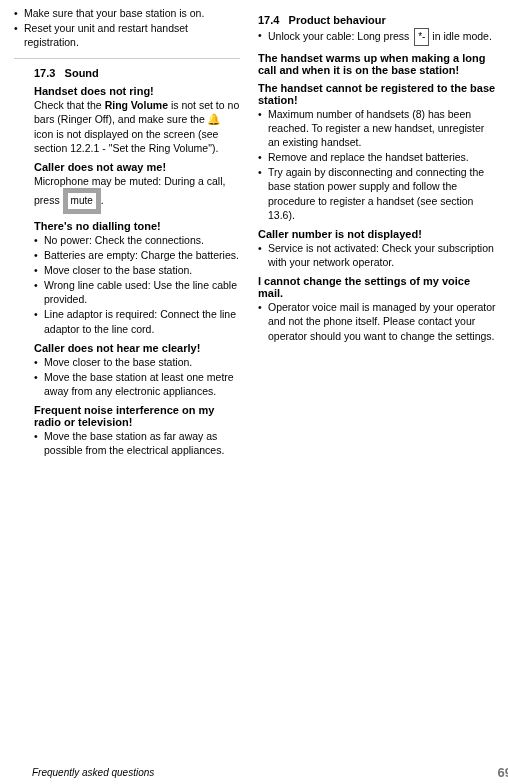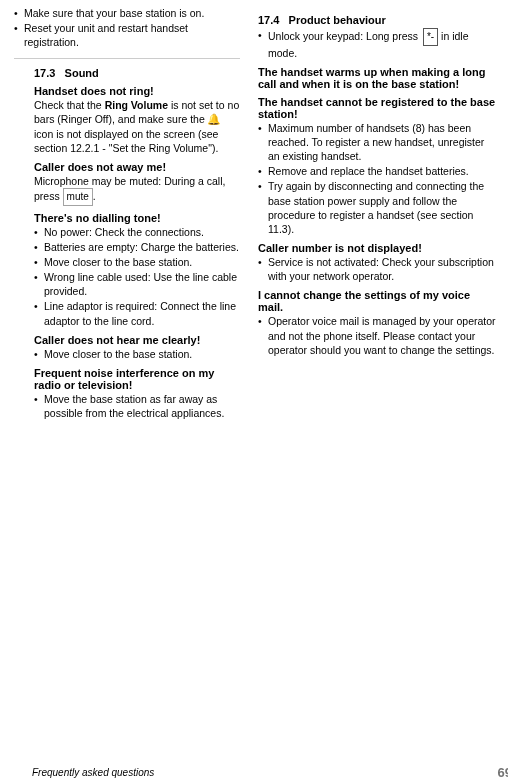--- a/index.html
+++ b/index.html
@@ -109,21 +109,21 @@
       display: inline-block;
       border: 1px solid #555;
       padding: 1px 3px;
       font-size: 10px;
       vertical-align: middle;
       margin-left: 2px;
     }
 
     .mute-box {
       display: inline-block;
-      border: 1px solid #a3a3a3;
+      border: 5px solid #a3a3a3;
       padding: 1px 3px;
       font-size: 10px;
       vertical-align: middle;
     }
 
     .page-footer {
       position: absolute;
       bottom: 4px;
       left: 18px;
       width: 508px;
@@ -182,20 +182,21 @@
         <li>No power: Check the connections.</li>
         <li>Batteries are empty: Charge the batteries.</li>
         <li>Move closer to the base station.</li>
         <li>Wrong line cable used: Use the line cable provided.</li>
         <li>Line adaptor is required: Connect the line adaptor to the line cord.</li>
       </ul>
 
       <div class="subsection-title">Caller does not hear me clearly!</div>
       <ul class="bullet-list">
         <li>Move closer to the base station.</li>
+        <li>Move the base station at least one metre away from any electronic appliances.</li>
       </ul>
 
       <div class="subsection-title">
         <span>Frequent noise interference on my</span><br>
         <span class="bold-inline">radio or television!</span>
       </div>
       <ul class="bullet-list">
         <li>Move the base station as far away as possible from the electrical appliances.</li>
       </ul>
     </div>
@@ -205,33 +206,33 @@
 
     <div class="section-17-4">
       <div class="section-heading">
         <span class="section-number">17.4</span>
         &nbsp;
         <span>Product behaviour</span>
       </div>
 
       <ul class="bullet-list">
         <li>
-          <span>Unlock your keypad: Long press</span>
+          <span>Unlock your cable: Long press</span>
           <span class="keypad-box">*-</span>
           <span>in idle mode.</span>
         </li>
       </ul>
 
       <div class="subsection-title">The handset warms up when making a long call and when it is on the base station!</div>
 
       <div class="subsection-title">The handset cannot be registered to the base station!</div>
       <ul class="bullet-list">
         <li>Maximum number of handsets (8) has been reached. To register a new handset, unregister an existing handset.</li>
         <li>Remove and replace the handset batteries.</li>
-        <li>Try again by disconnecting and connecting the base station power supply and follow the procedure to register a handset (see section 11.3).</li>
+        <li>Try again by disconnecting and connecting the base station power supply and follow the procedure to register a handset (see section 13.6).</li>
       </ul>
 
       <div class="subsection-title">Caller number is not displayed!</div>
       <ul class="bullet-list">
         <li>Service is not activated: Check your subscription with your network operator.</li>
       </ul>
 
       <div class="subsection-title">I cannot change the settings of my voice mail.</div>
       <ul class="bullet-list">
         <li>Operator voice mail is managed by your operator and not the phone itself. Please contact your operator should you want to change the settings.</li>

